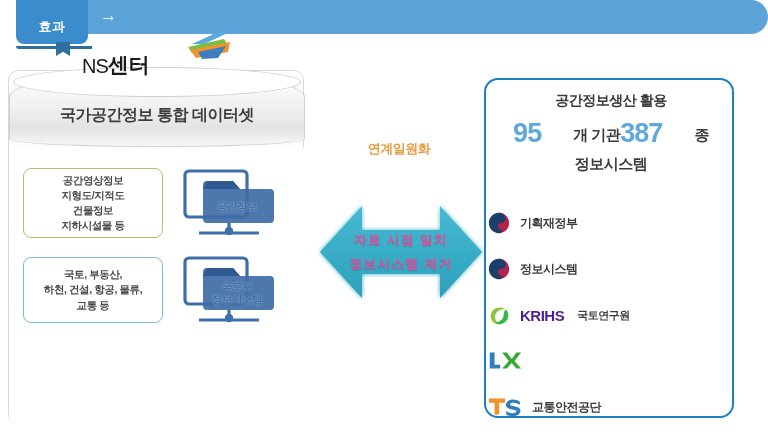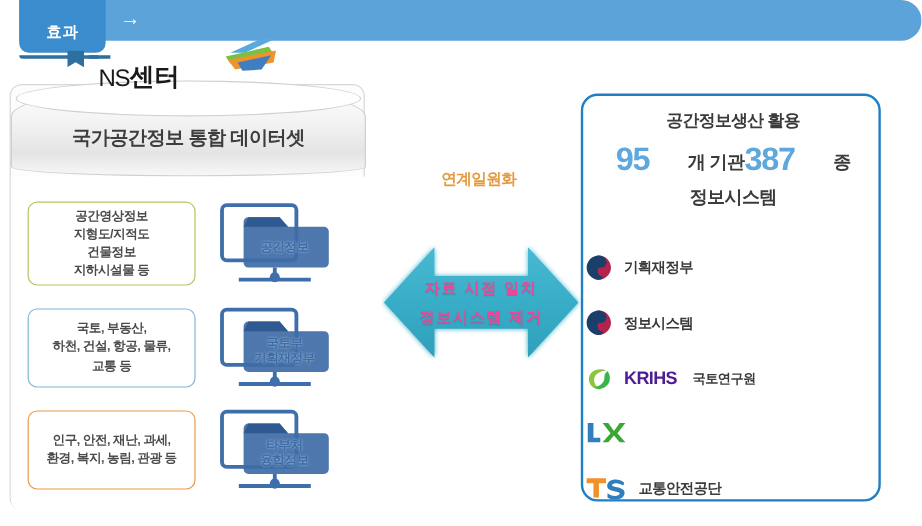--- a/index.html
+++ b/index.html
@@ -447,42 +447,24 @@
         <div class="folder-icon">
           <svg viewBox="0 0 104 76" width="104" height="76">
             <rect x="8" y="6" width="62" height="46" rx="4" fill="none" stroke="#3f6fab" stroke-width="3.2"></rect>
             <path d="M30 16 h26 l7 8 h30 a4 4 0 0 1 4 4 v26 a4 4 0 0 1 -4 4 h-63 a4 4 0 0 1 -4 -4 v-34 a4 4 0 0 1 4 -4 z" fill="#3e6ba6" opacity="0.92"></path>
             <path d="M30 16 h26 l7 8 h-37 z" fill="#2f5a91"></path>
             <line x1="52" y1="58" x2="52" y2="64" stroke="#3f6fab" stroke-width="3.2"></line>
             <line x1="22" y1="68" x2="82" y2="68" stroke="#3f6fab" stroke-width="3.2"></line>
             <circle cx="52" cy="66" r="4.2" fill="#3f6fab"></circle>
           </svg>
           <span class="folder-label">국토부
-기획재정부</span>
+정보시스템</span>
         </div>
       </div>
 
-      <div class="cyl-row r3">
-        <div class="info-box orange">
-          <span class="info-text">인구, 안전, 재난, 과세,
-환경, 복지, 농림, 관광 등</span>
-        </div>
-        <div class="folder-icon">
-          <svg viewBox="0 0 104 76" width="104" height="76">
-            <rect x="8" y="6" width="62" height="46" rx="4" fill="none" stroke="#3f6fab" stroke-width="3.2"></rect>
-            <path d="M30 16 h26 l7 8 h30 a4 4 0 0 1 4 4 v26 a4 4 0 0 1 -4 4 h-63 a4 4 0 0 1 -4 -4 v-34 a4 4 0 0 1 4 -4 z" fill="#3e6ba6" opacity="0.92"></path>
-            <path d="M30 16 h26 l7 8 h-37 z" fill="#2f5a91"></path>
-            <line x1="52" y1="58" x2="52" y2="64" stroke="#3f6fab" stroke-width="3.2"></line>
-            <line x1="22" y1="68" x2="82" y2="68" stroke="#3f6fab" stroke-width="3.2"></line>
-            <circle cx="52" cy="66" r="4.2" fill="#3f6fab"></circle>
-          </svg>
-          <span class="folder-label">타부처
-융합정보</span>
-        </div>
-      </div>
 
     </div>
   </div>
 
   <div class="link-label">연계일원화</div>
 
   <div class="arrow-wrap">
     <svg viewBox="0 0 166 124" width="166" height="124">
       <defs>
         <filter id="arrowGlow" x="-20%" y="-20%" width="140%" height="140%">

